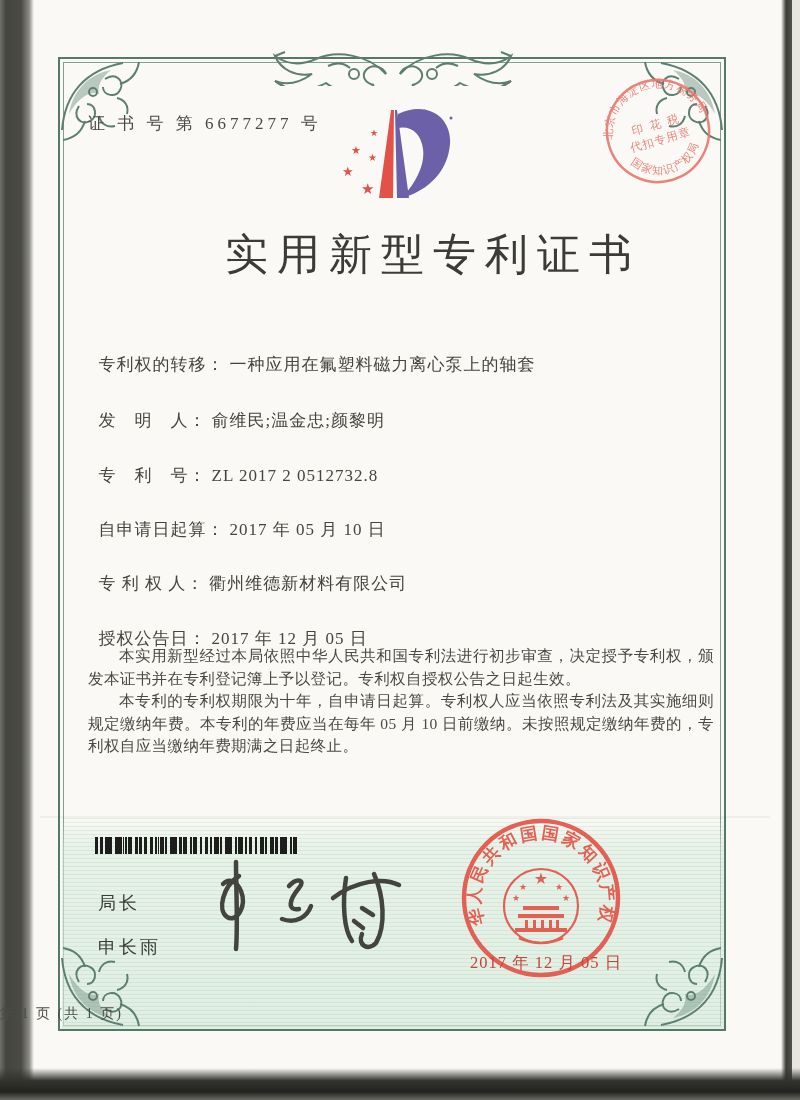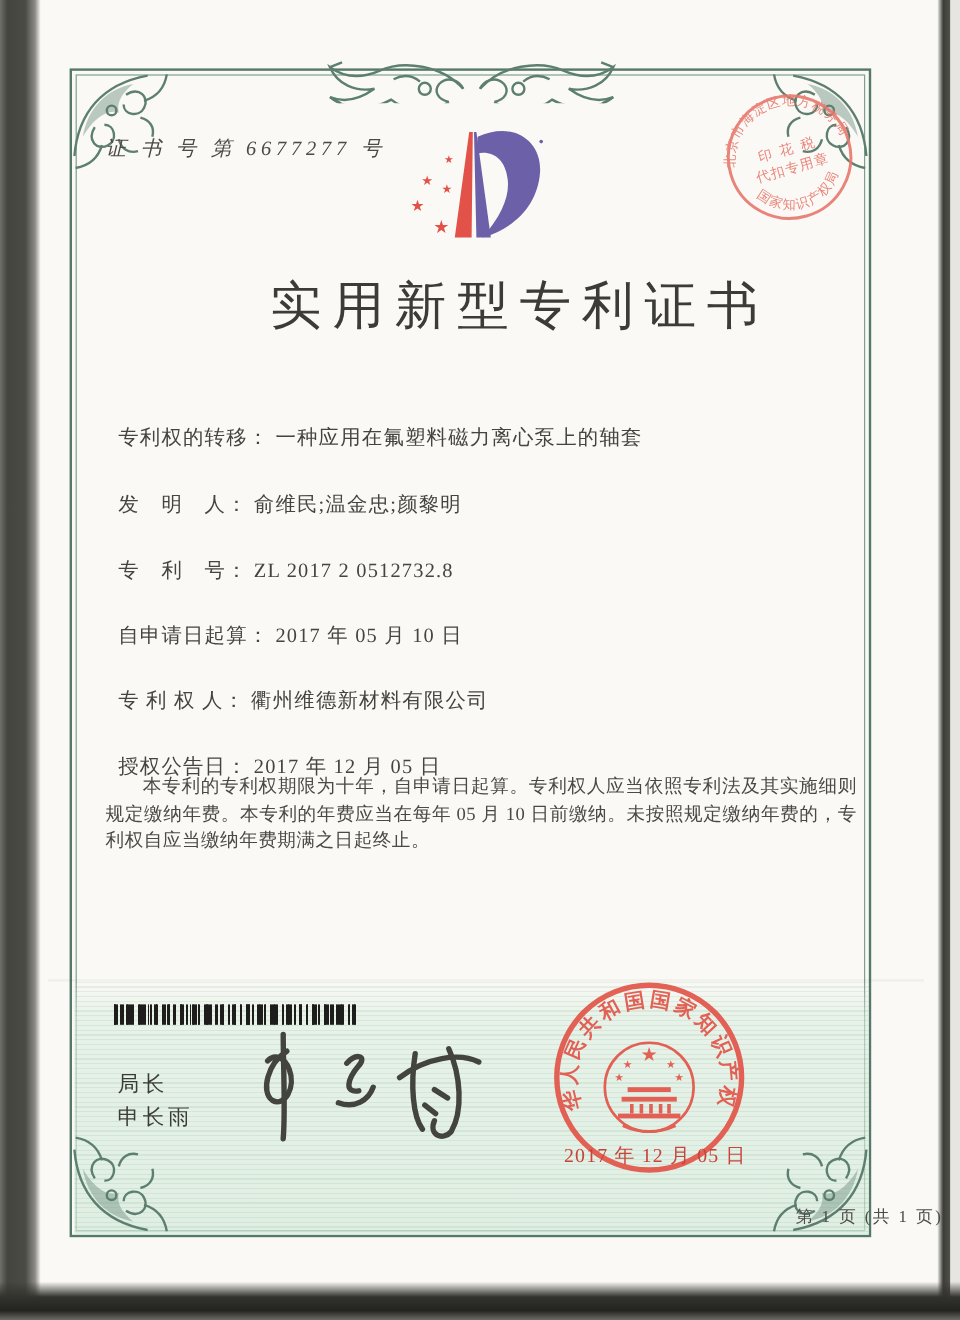--- a/index.html
+++ b/index.html
@@ -22,42 +22,42 @@
     border:2px solid #55786a;box-sizing:border-box;}
   .frame-inner{position:absolute;inset:3px;border:1px solid #7fa090;}
   .tint{position:absolute;left:62px;top:818px;width:662px;height:211px;
     background:
       repeating-linear-gradient(180deg,rgba(110,165,130,.14) 0 1px,rgba(255,255,255,0) 1px 4px),
       linear-gradient(180deg,rgba(219,238,224,0) 0%,rgba(216,236,222,.55) 14%,rgba(210,233,217,.65) 100%);}
   .crease{position:absolute;left:40px;top:816px;width:730px;height:2px;background:rgba(60,80,65,.05);}
   .corner{position:absolute;width:86px;height:86px;color:#5d7f6f;}
   svg{display:block;}
   
-  .cert-number{position:absolute;left:88px;top:112px;font-size:17px;letter-spacing:4px;color:#4a4a46;font-style:italic;}
+  .cert-number{position:absolute;left:88px;top:112px;font-size:17px;letter-spacing:4px;color:#4a4a46;}
   .title{position:absolute;left:0;width:790px;top:226px;text-align:center;
     font-size:43px;letter-spacing:9px;color:#3b3b37;font-weight:500;margin-left:38px;}
   .field{position:absolute;left:88px;width:600px;font-size:17px;color:#45453f;letter-spacing:1px;white-space:pre;}
   .f0{top:333px}.f1{top:389px}.f2{top:444px}.f3{top:498px}.f4{top:552px}.f5{top:607px}
   .field .val{margin-left:5px;}
   .paras{position:absolute;left:88px;top:645px;width:626px;font-size:15.5px;
     line-height:22.5px;text-align:justify;color:#4a4a44;letter-spacing:.4px;}
   .paras p{margin:0;text-indent:2em;}
   .barcode{position:absolute;left:95px;top:837px;width:203px;height:17px;
     background:
       repeating-linear-gradient(90deg,#1d1d1b 0 2px,rgba(0,0,0,0) 2px 5px),
       repeating-linear-gradient(90deg,#1d1d1b 0 1px,rgba(0,0,0,0) 1px 7px),
       repeating-linear-gradient(90deg,#1d1d1b 0 3px,rgba(0,0,0,0) 3px 11px);}
   .signer{position:absolute;left:98px;top:891px;font-size:18px;letter-spacing:3px;color:#3c3c36;}
-  .signer div{margin-bottom:4px;}
+  .signer div{margin-bottom:20px;}
   .sig{position:absolute;left:205px;top:856px;}
   .seal{position:absolute;left:457px;top:814px;opacity:.93;}
   .seal-date{position:absolute;left:470px;top:952px;font-size:16.5px;letter-spacing:1px;
     color:#c8443a;z-index:5;white-space:pre;}
   .tax-stamp{position:absolute;left:603px;top:76px;transform:rotate(-16deg);opacity:.9;}
-  .footer{position:absolute;left:0;top:1005px;width:786px;text-align:right;
+  .footer{position:absolute;left:0;top:1005px;width:786px;text-align:left;
     font-size:14px;letter-spacing:2px;color:#4c4c46;}
 </style>
 </head>
 <body>
 
 <div class="edge-left"></div>
 <div class="edge-right"></div>
 <div class="edge-right-out"></div>
 <div class="edge-bottom"></div>
 
@@ -157,20 +157,21 @@
   <span>自申请日起算：</span><span class="val">2017 年 05 月 10 日</span>
 </div>
 <div class="field f4">
   <span>专 利 权 人：</span><span class="val">衢州维德新材料有限公司</span>
 </div>
 <div class="field f5">
   <span>授权公告日：</span><span class="val">2017 年 12 月 05 日</span>
 </div>
 
 <div class="paras">
+  <p>本实用新型经过本局依照中华人民共和国专利法进行初步审查，决定授予专利权，颁发本证书并在专利登记簿上予以登记。专利权自授权公告之日起生效。</p>
   <p>本专利的专利权期限为十年，自申请日起算。专利权人应当依照专利法及其实施细则规定缴纳年费。本专利的年费应当在每年 05 月 10 日前缴纳。未按照规定缴纳年费的，专利权自应当缴纳年费期满之日起终止。</p>
 </div>
 
 <div class="barcode"></div>
 
 <div class="signer">
   <div>局长</div>
   <div>申长雨</div>
 </div>
 

